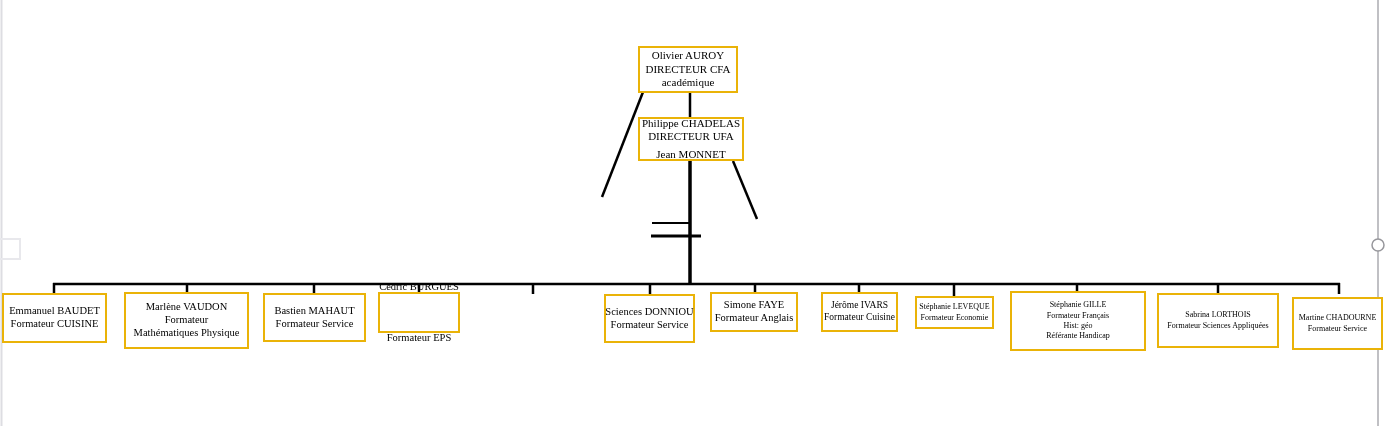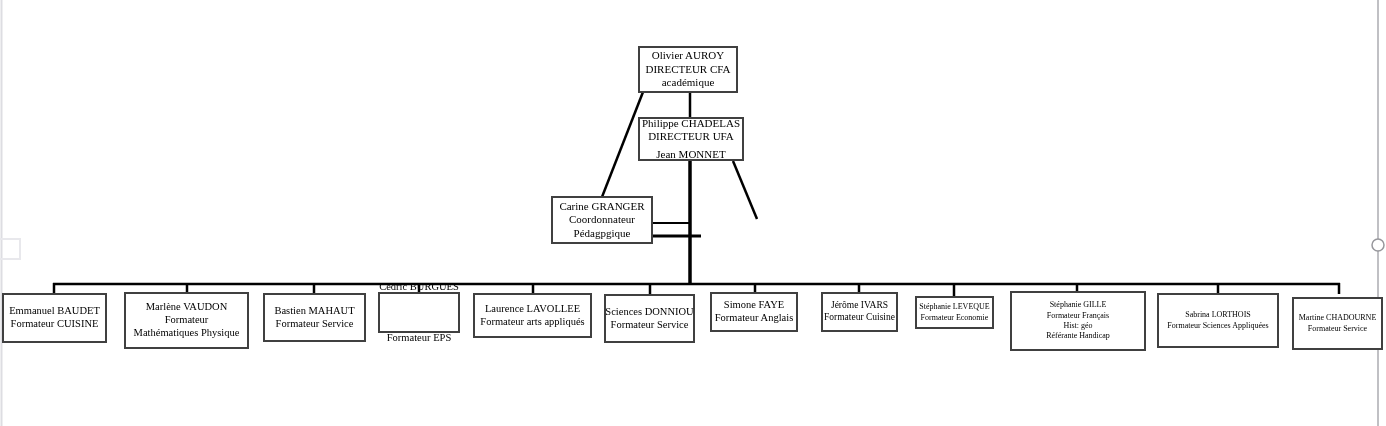--- a/index.html
+++ b/index.html
@@ -8,21 +8,21 @@
     width:1386px;height:426px;
     background:#ffffff;
     overflow:hidden;
     font-family:"Liberation Serif", serif;
     color:#000;
   }
   svg.lines{position:absolute;left:0;top:0;}
   .node{
     position:absolute;
     box-sizing:border-box;
-    border:2px solid #404040;
+    border:2px solid #eab308;
     background:#fff;
     display:flex;
     flex-direction:column;
     align-items:center;
     justify-content:center;
     text-align:center;
     line-height:1.22;
     font-size:10.5px;
     z-index:2;
   }
@@ -79,25 +79,20 @@
     <span>DIRECTEUR CFA</span>
     <span>académique</span>
   </div>
 
   <div class="node" style="left:638px;top:117px;width:106px;height:44px;font-size:11px;">
     <span>Philippe CHADELAS</span>
     <span>DIRECTEUR UFA</span>
     <span class="gap-top">Jean MONNET</span>
   </div>
 
-  <div class="node" style="left:551px;top:196px;width:102px;height:48px;font-size:11px;">
-    <span>Carine GRANGER</span>
-    <span>Coordonnateur</span>
-    <span>Pédagpgique</span>
-  </div>
 
 
   <div class="node" style="left:2px;top:293px;width:105px;height:50px;">
     <span>Emmanuel BAUDET</span>
     <span>Formateur CUISINE</span>
   </div>
 
   <div class="node" style="left:124px;top:292px;width:125px;height:57px;">
     <span>Marlène VAUDON</span>
     <span>Formateur</span>
@@ -107,24 +102,20 @@
   <div class="node" style="left:263px;top:293px;width:103px;height:49px;">
     <span>Bastien MAHAUT</span>
     <span>Formateur Service</span>
   </div>
 
   <div class="node" style="left:378px;top:292px;width:82px;height:41px;gap:38px;">
     <span>Cédric BURGUES</span>
     <span>Formateur EPS</span>
   </div>
 
-  <div class="node" style="left:473px;top:293px;width:119px;height:45px;">
-    <span>Laurence LAVOLLEE</span>
-    <span>Formateur arts appliqués</span>
-  </div>
 
   <div class="node" style="left:604px;top:294px;width:91px;height:49px;">
     <span>Sciences DONNIOU</span>
     <span>Formateur Service</span>
   </div>
 
   <div class="node" style="left:821px;top:292px;width:77px;height:40px;font-size:9.5px;">
     <span>Jérôme IVARS</span>
     <span>Formateur Cuisine</span>
   </div>

